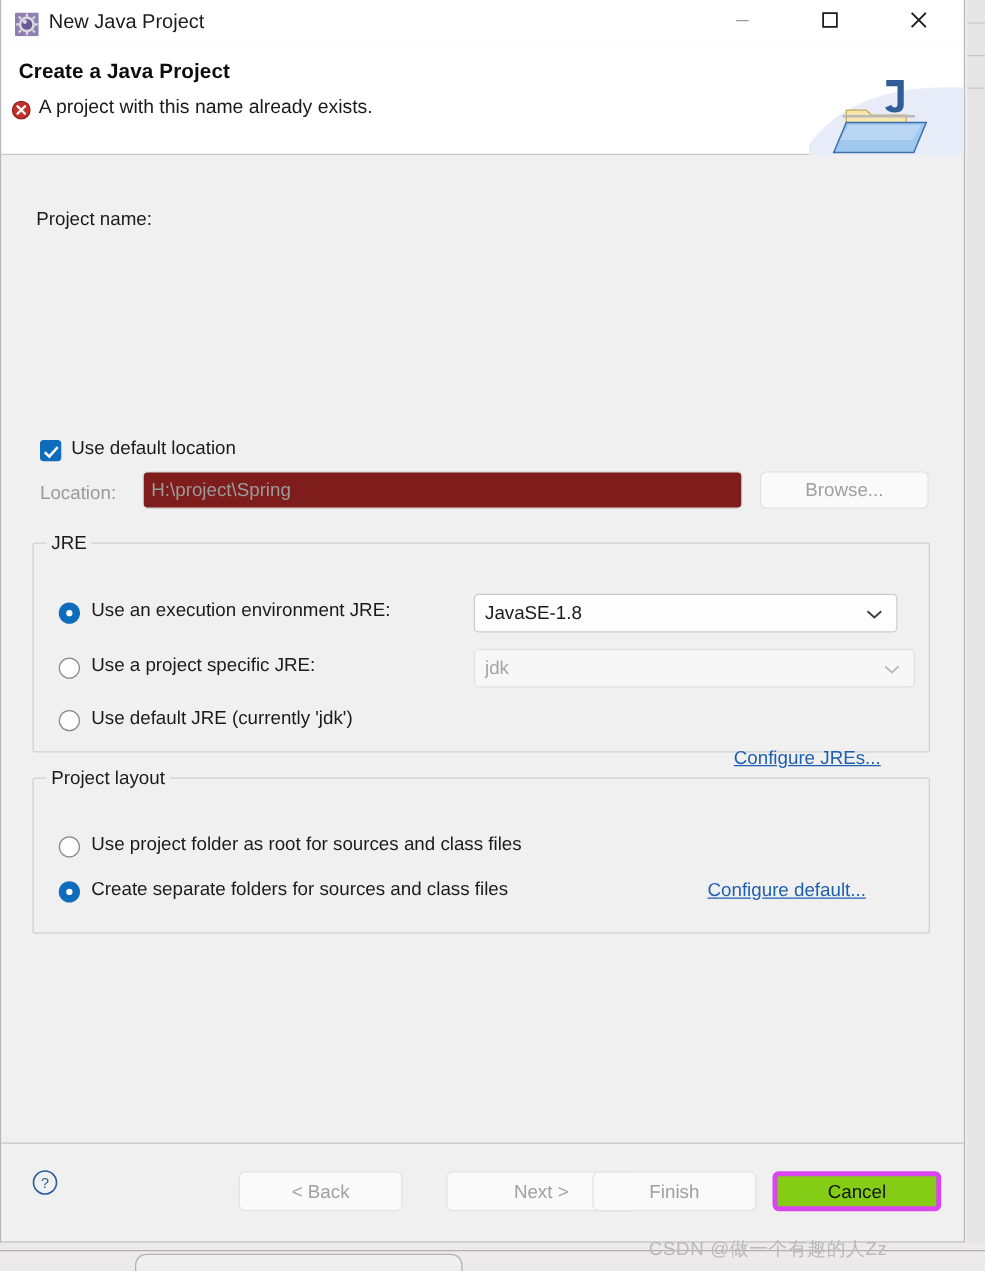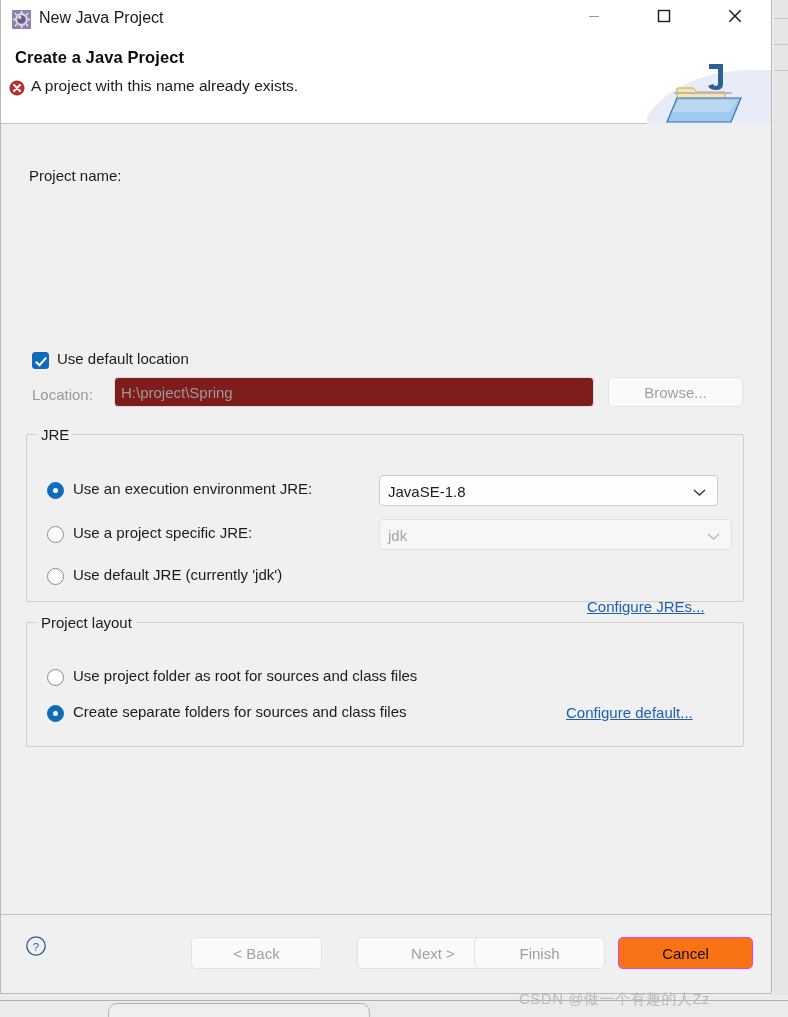--- a/index.html
+++ b/index.html
@@ -174,21 +174,21 @@
     border: 1px solid #d6d6d6;
     border-radius: 5px;
     font-family: "Liberation Sans", sans-serif;
     font-size: 15px;
     color: #1b1b1b;
     text-align: center;
     cursor: default;
     padding: 4px;
   }
   .btn.disabled { color: #a0a0a0; background: #fafafa; border-color: #e2e2e2; }
-  .btn.default { border: 1px solid #d946ef; background: #f97316; color: #111; }
+  .btn.default { border: 4px solid #d946ef; background: #84cc16; color: #111; }
 
   
   .cb-wrap { position: absolute; }
   .cb-box {
     position: absolute;
     left: 0; top: 0;
     width: 17px; height: 17px;
     box-sizing: border-box;
     border-radius: 3px;
     border: 1px solid #888;

